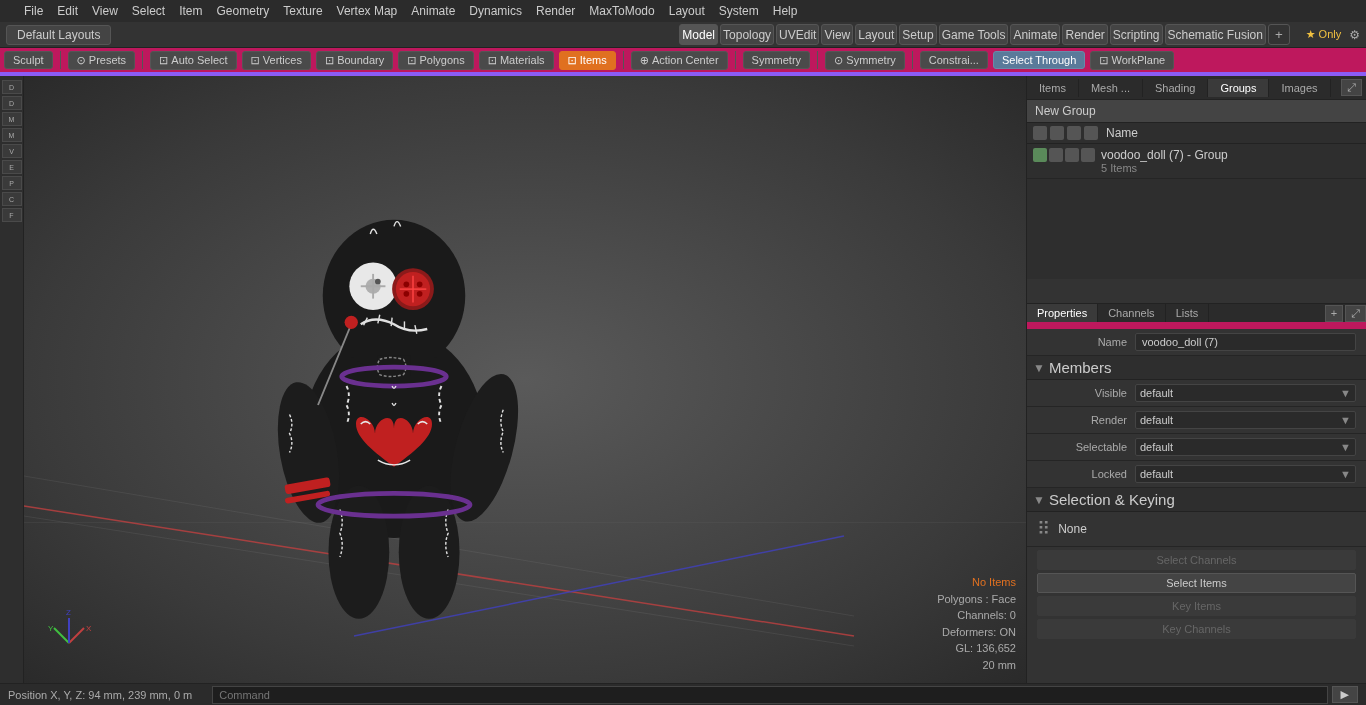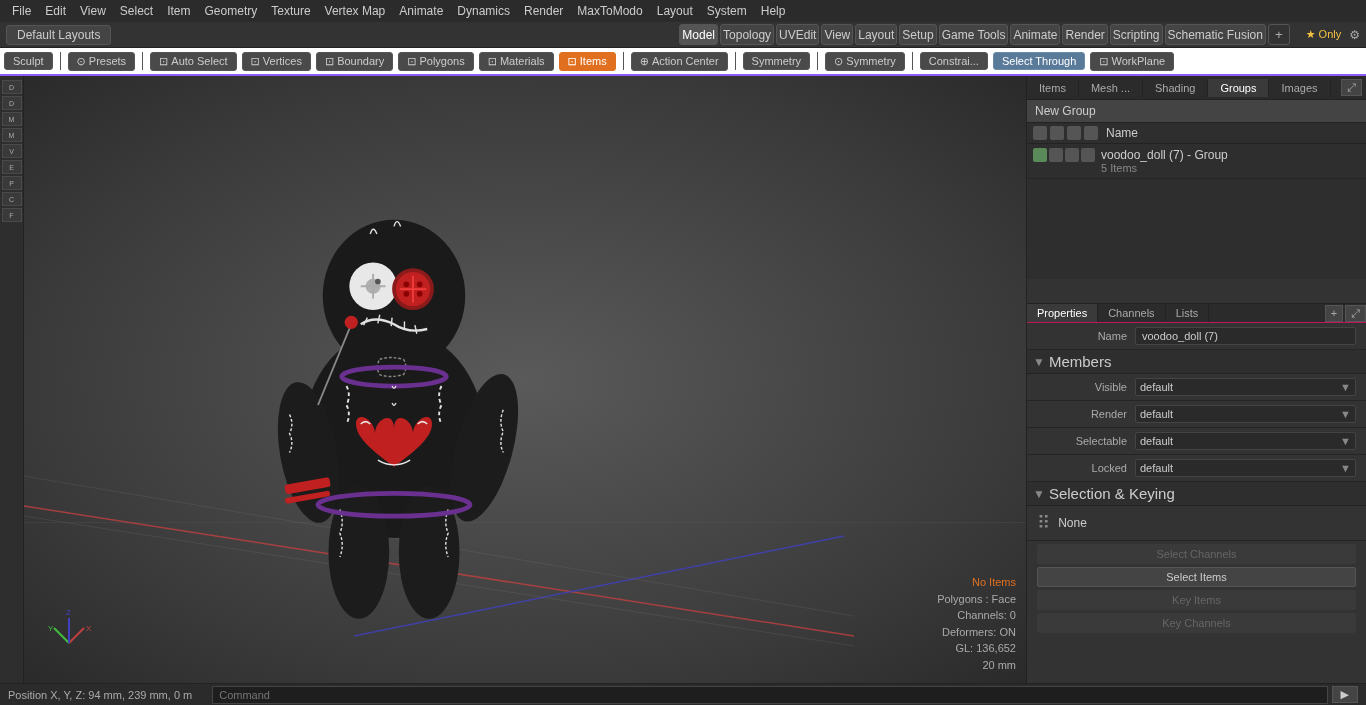--- a/index.html
+++ b/index.html
@@ -4,21 +4,21 @@
   <style>
     * { box-sizing: border-box; margin: 0; padding: 0; }
     body { background: #3a3a3a; color: #ccc; font-family: Arial, sans-serif; font-size: 12px; width: 1366px; height: 705px; overflow: hidden; }
 
     
     #menu-bar {
       background: #2b2b2b;
       height: 22px;
       display: flex;
       align-items: center;
-      padding: 0 12px;
+      padding: 0 24px;
       gap: 14px;
     }
     #menu-bar span {
       color: #ccc;
       font-size: 12px;
       cursor: pointer;
     }
 
     
     #layout-bar {
@@ -69,27 +69,27 @@
       margin-left: 8px;
     }
     #layout-bar .cog {
       color: #aaa;
       margin-left: 4px;
       cursor: pointer;
     }
 
     
     #tool-bar {
-      background: #ffffff;
+      background: #be185d;
       height: 28px;
       display: flex;
       align-items: center;
       padding: 0 4px;
       gap: 5px;
-      border-bottom: 2px solid #8b5cf6;
+      border-bottom: 4px solid #8b5cf6;
     }
     .tool-btn {
       background: #4a4a4a;
       border: 1px solid #555;
       color: #ccc;
       padding: 2px 8px;
       font-size: 11px;
       cursor: pointer;
       border-radius: 3px;
       display: flex;
@@ -270,21 +270,21 @@
 
     
     #props-panel {
       border-top: 1px solid #222;
       height: 380px;
       overflow-y: auto;
     }
     #props-tabs {
       display: flex;
       background: #2b2b2b;
-      border-bottom: 1px solid #be185d;
+      border-bottom: 7px solid #be185d;
       align-items: center;
     }
     .props-tab {
       padding: 3px 10px;
       font-size: 11px;
       color: #aaa;
       cursor: pointer;
       border-right: 1px solid #222;
     }
     .props-tab.active { background: #3a3a3a; color: #fff; }

